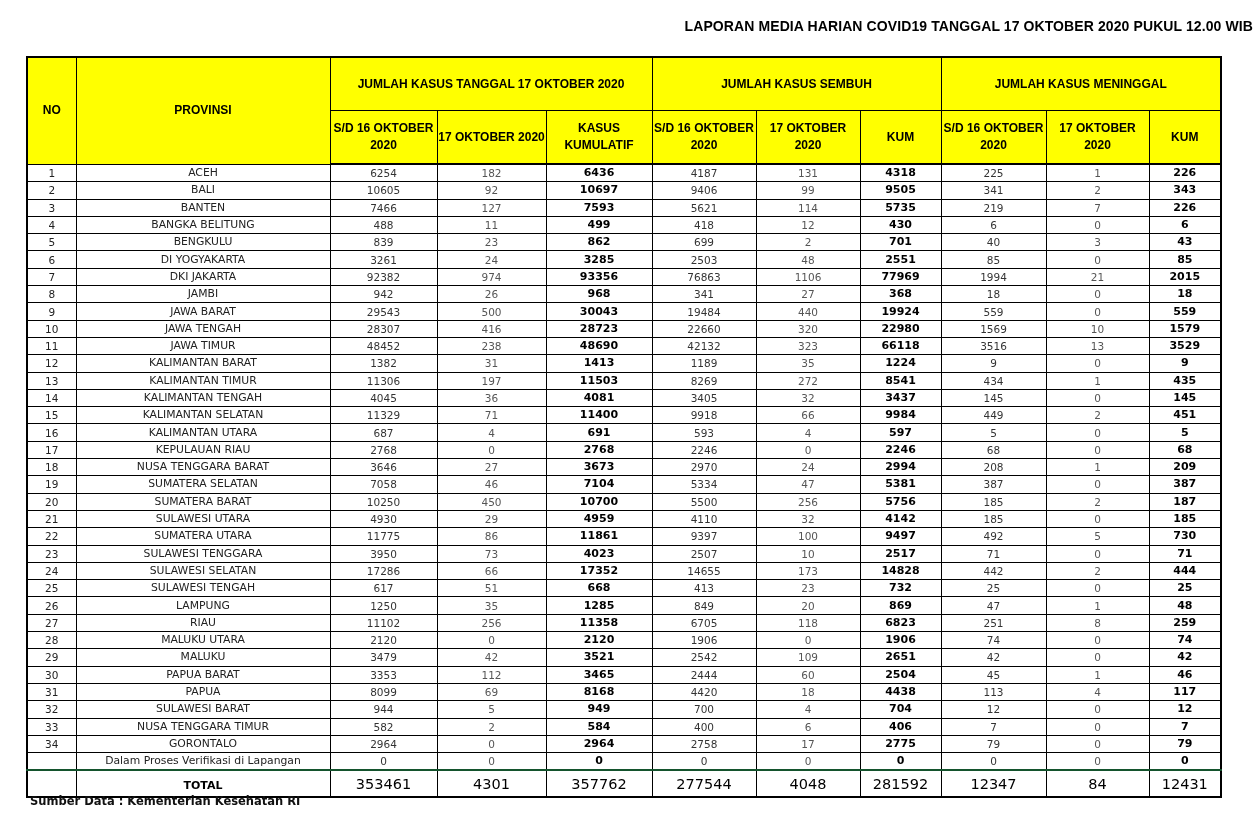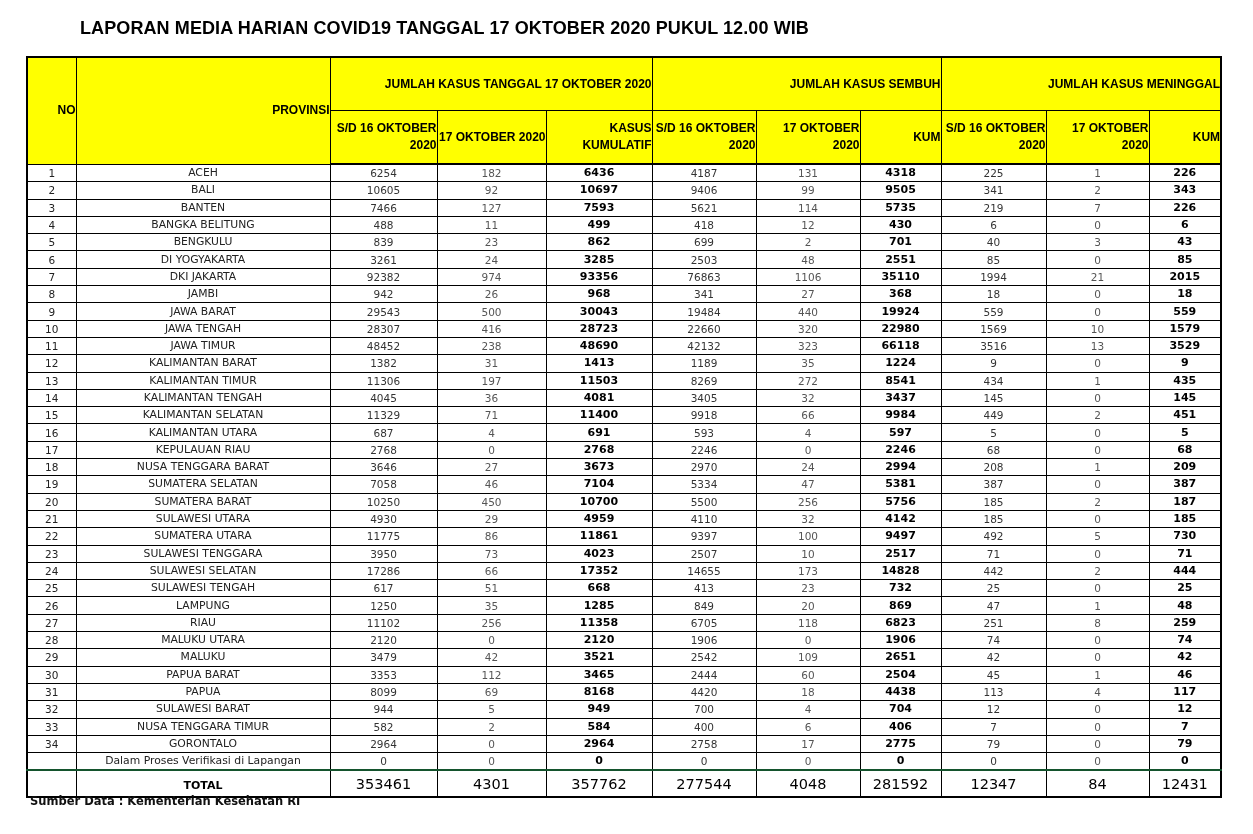--- a/index.html
+++ b/index.html
@@ -1,23 +1,23 @@
 <!DOCTYPE html>
 <html><head>
 <meta charset="utf-8">
 <style>
   html, body { margin:0; padding:0; background:#ffffff; }
   body { width:1253px; height:834px; position:relative; overflow:hidden; font-family:"Liberation Sans", sans-serif; color:#000; }
-  .title { position:absolute; left:0; width:1253px; top:18px; text-align:left; font-weight:bold; font-size:18px; letter-spacing:0.1px; }
+  .title { position:absolute; left:0; width:1253px; top:18px; text-align:right; font-weight:bold; font-size:14px; letter-spacing:0.1px; }
   .title span { margin-left:80px; }
   .note { position:absolute; left:58px; top:54px; font-weight:normal; font-size:11px; }
   table.rep { position:absolute; left:26px; top:56px; border-collapse:collapse; table-layout:fixed; width:1194px; }
   table.rep th, table.rep td { border:1px solid #000; padding:0; overflow:hidden; white-space:nowrap; }
   table.rep { border:2px solid #000; }
-  th { background:#ffff00; font-weight:bold; font-size:12px; text-align:right; line-height:17px; white-space:normal !important; }
+  th { background:#ffff00; font-weight:bold; font-size:12px; text-align:center; line-height:17px; white-space:normal !important; }
   th.grp { height:52px; }
   th.sub { height:52px; }
   thead tr:last-child th { border-bottom:2px solid #000; }
   td { font-family:"DejaVu Sans", sans-serif; font-size:10.5px; height:16.3px; line-height:16px; text-align:center; color:#333; }
   td.prov { text-align:center; padding-left:3px; color:#222; font-size:10.8px; }
   td.no { color:#222; }
   td.bold { font-weight:bold; color:#000; font-size:11px; }
   td.light { color:#555; }
   tr.total td { height:21px; font-size:14.5px; font-weight:normal; color:#000; border-top:2px solid #14532d; }
   tr.total td.prov { font-size:11px; font-weight:bold; padding-top:4px; line-height:18px; }
@@ -143,21 +143,21 @@
         <td class="bold">85</td>
       </tr>
       <tr>
         <td class="no">7</td>
         <td class="prov">DKI JAKARTA</td>
         <td>92382</td>
         <td class="light">974</td>
         <td class="bold">93356</td>
         <td>76863</td>
         <td class="light">1106</td>
-        <td class="bold">35110</td>
+        <td class="bold">77969</td>
         <td>1994</td>
         <td class="light">21</td>
         <td class="bold">2015</td>
       </tr>
       <tr>
         <td class="no">8</td>
         <td class="prov">JAMBI</td>
         <td>942</td>
         <td class="light">26</td>
         <td class="bold">968</td>

